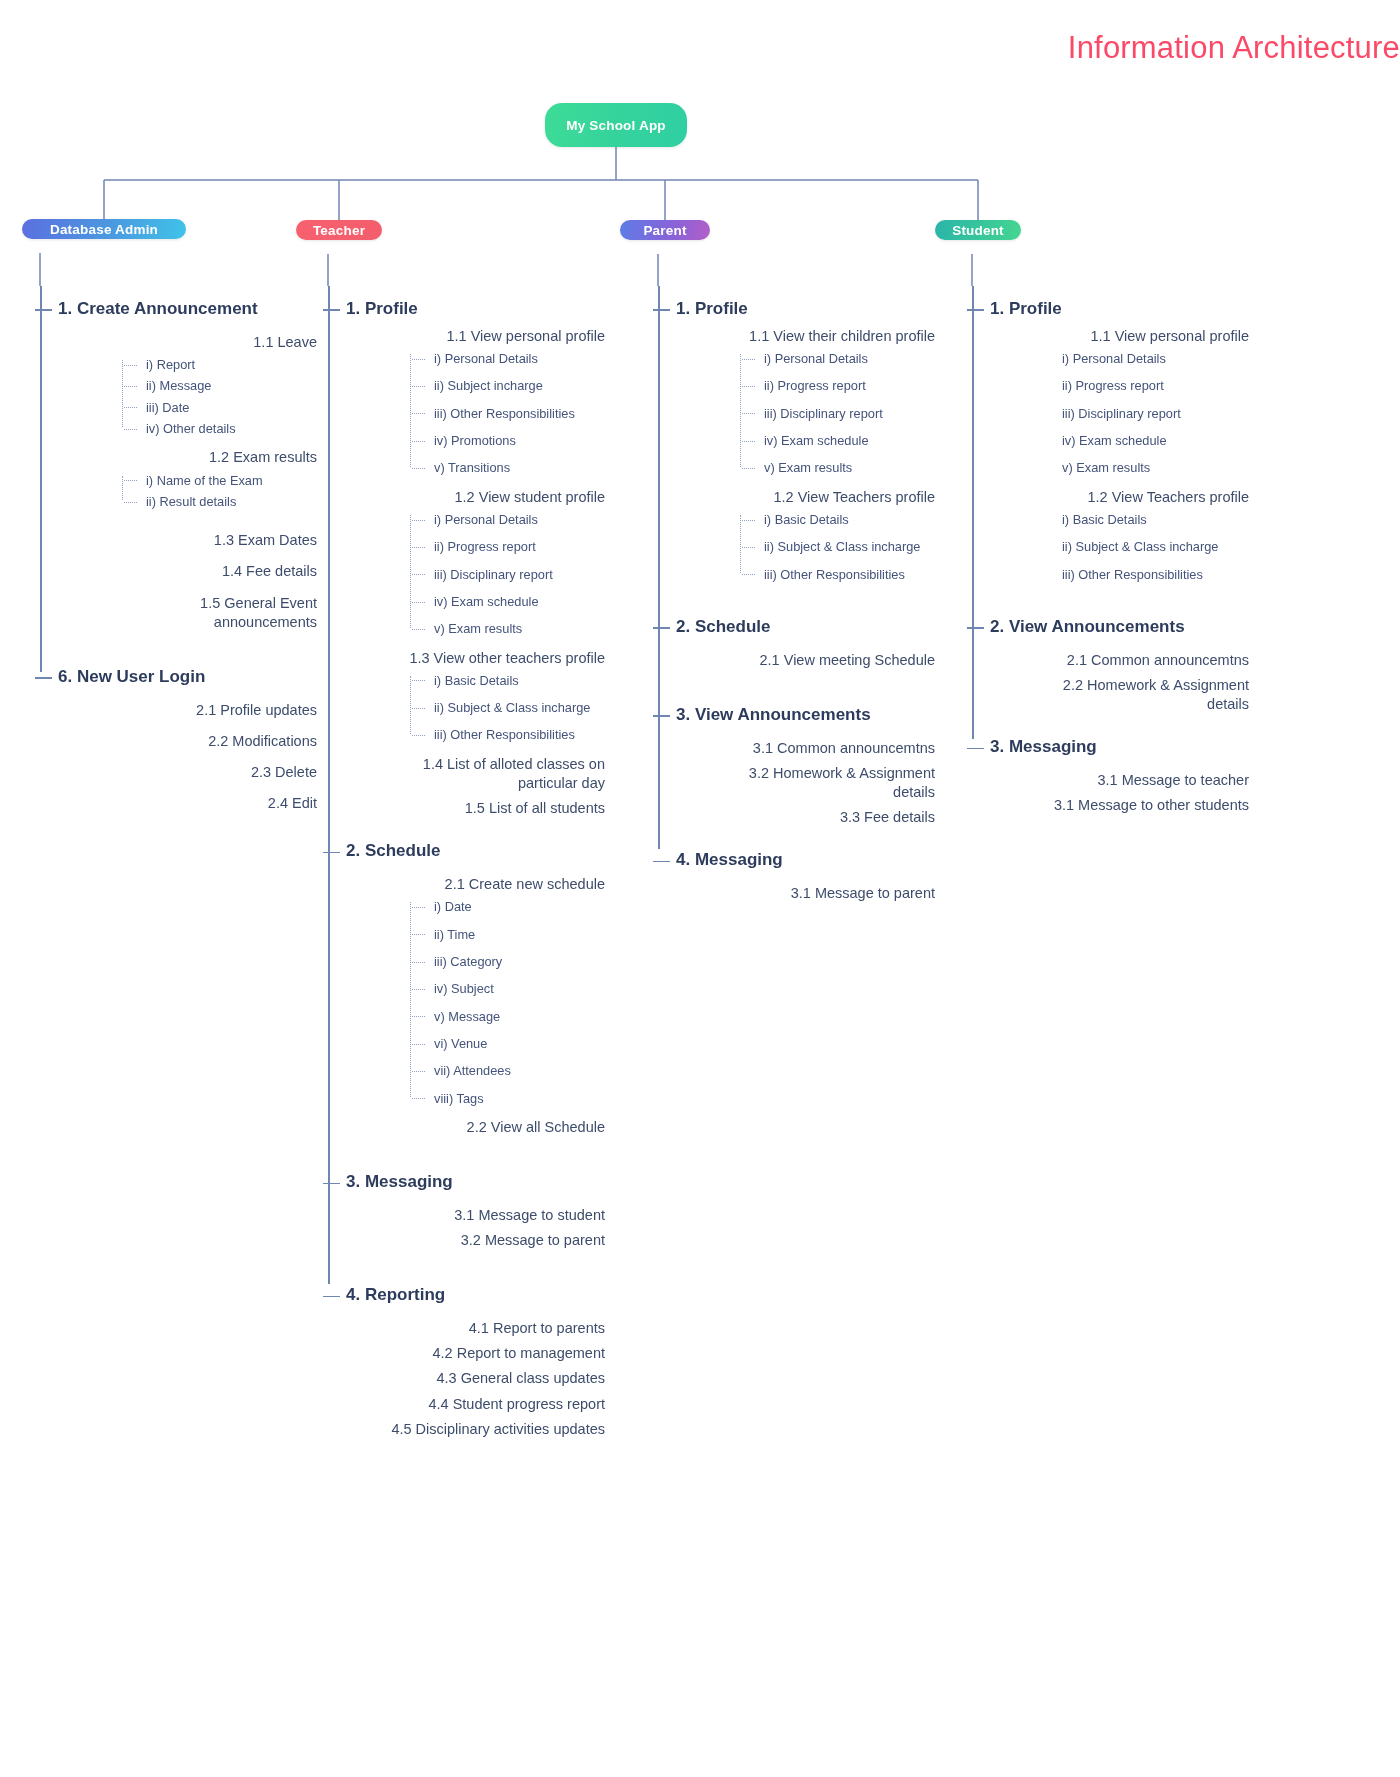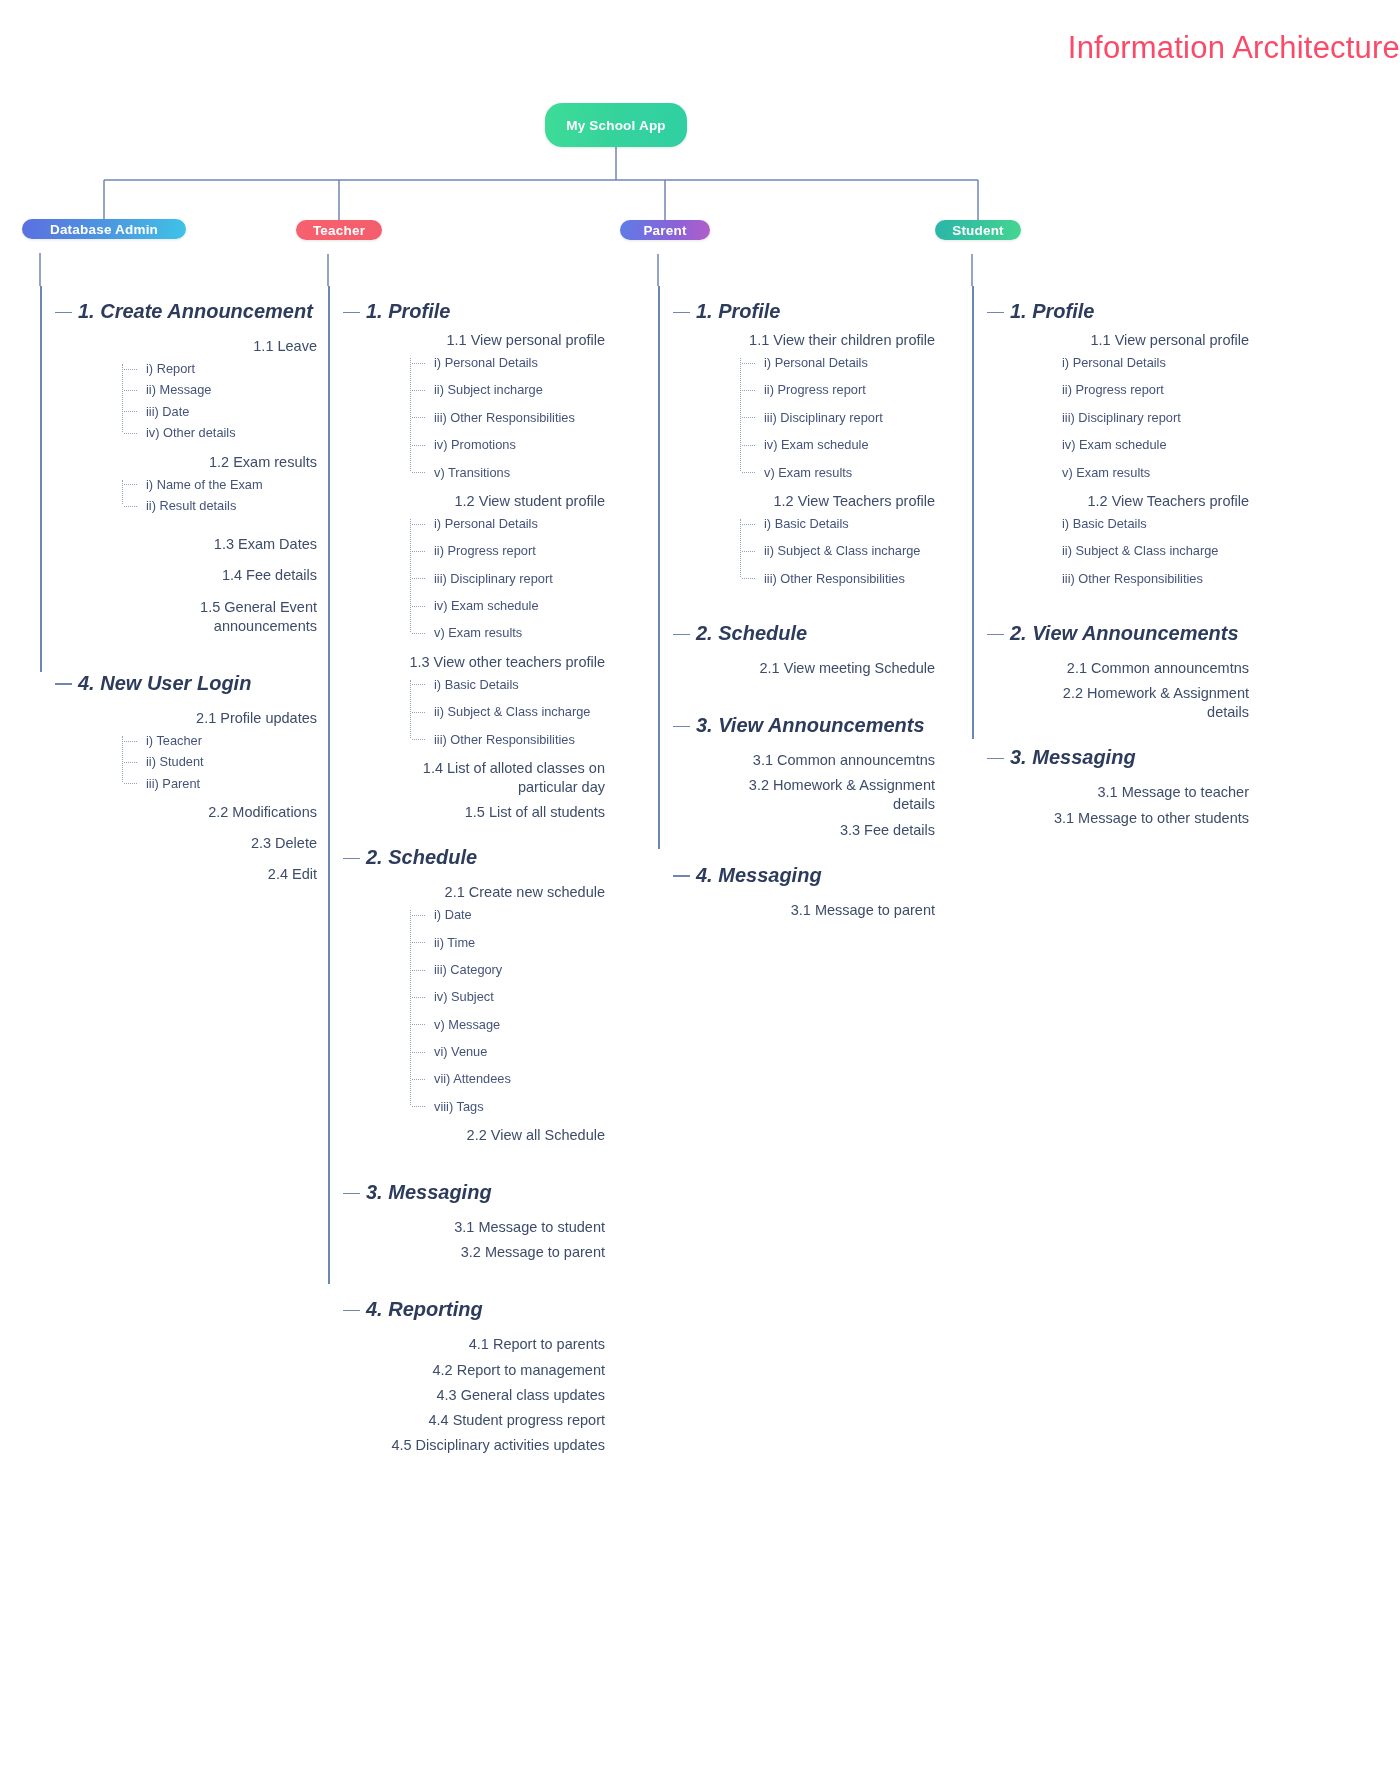--- a/index.html
+++ b/index.html
@@ -93,27 +93,26 @@
     position: absolute;
     left: 0;
     top: 0;
     width: 1.5px;
     background: #6f86b3;
   }
 
   
   .lvl1 {
     position: relative;
-    margin-left: 38px;
-    font-size: 20px;
+    margin-left: 18px;
+    font-size: 17px;
     font-weight: 700;
     color: #2d3c5c;
     line-height: 1.35;
     white-space: nowrap;
-    font-style: italic;
   }
   .lvl1::before {
     content: "";
     position: absolute;
     left: -23px;
     top: 50%;
     width: 17px;
     height: 1.5px;
     background: #6f86b3;
   }
@@ -225,30 +224,23 @@
     <div class="sp-xs"></div>
     <div class="lvl3">ii) Result details</div>
   </div>
   <div class="sp-m"></div>
   <div class="lvl2">1.3 Exam Dates</div>
   <div class="sp-s"></div>
   <div class="lvl2">1.4 Fee details</div>
   <div class="sp-s"></div>
   <div class="lvl2">1.5 General Event announcements</div>
   <div class="sp-l"></div>
-  <div class="lvl1">4. New User Login</div>
+  <div class="lvl1">6. New User Login</div>
   <div class="sp-s"></div>
   <div class="lvl2">2.1 Profile updates</div>
-  <div class="lvl3group">
-    <div class="lvl3">i)   Teacher</div>
-    <div class="sp-xs"></div>
-    <div class="lvl3">ii) Student</div>
-    <div class="sp-xs"></div>
-    <div class="lvl3">iii) Parent</div>
-  </div>
   <div class="sp-s"></div>
   <div class="lvl2">2.2 Modifications</div>
   <div class="sp-s"></div>
   <div class="lvl2">2.3 Delete</div>
   <div class="sp-s"></div>
   <div class="lvl2">2.4 Edit</div>
 </div>
 
 <div class="column col-teacher">
   <div class="rail" style="height: 997.938px;"></div>

